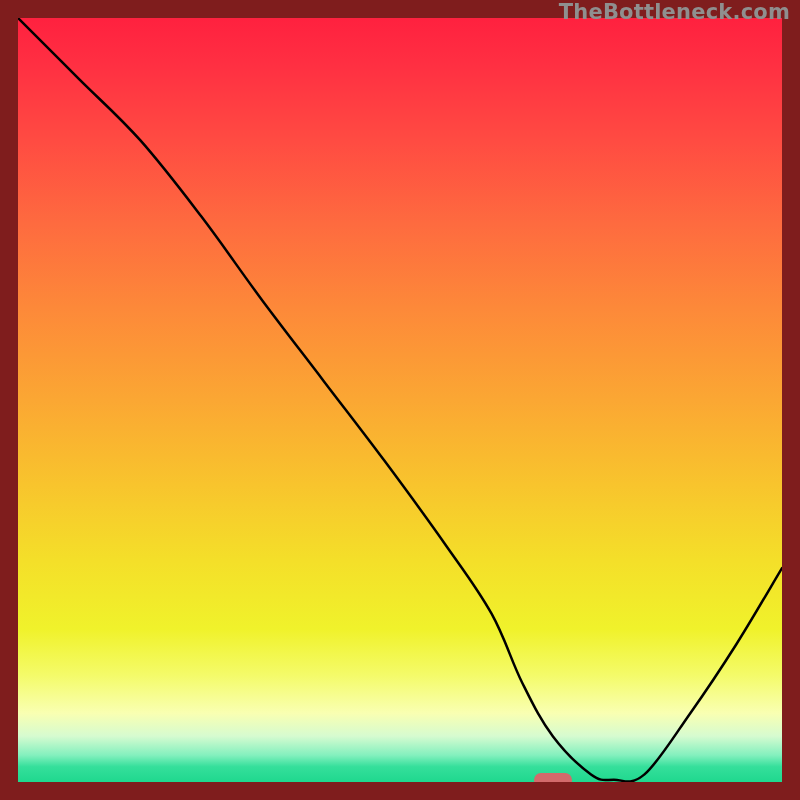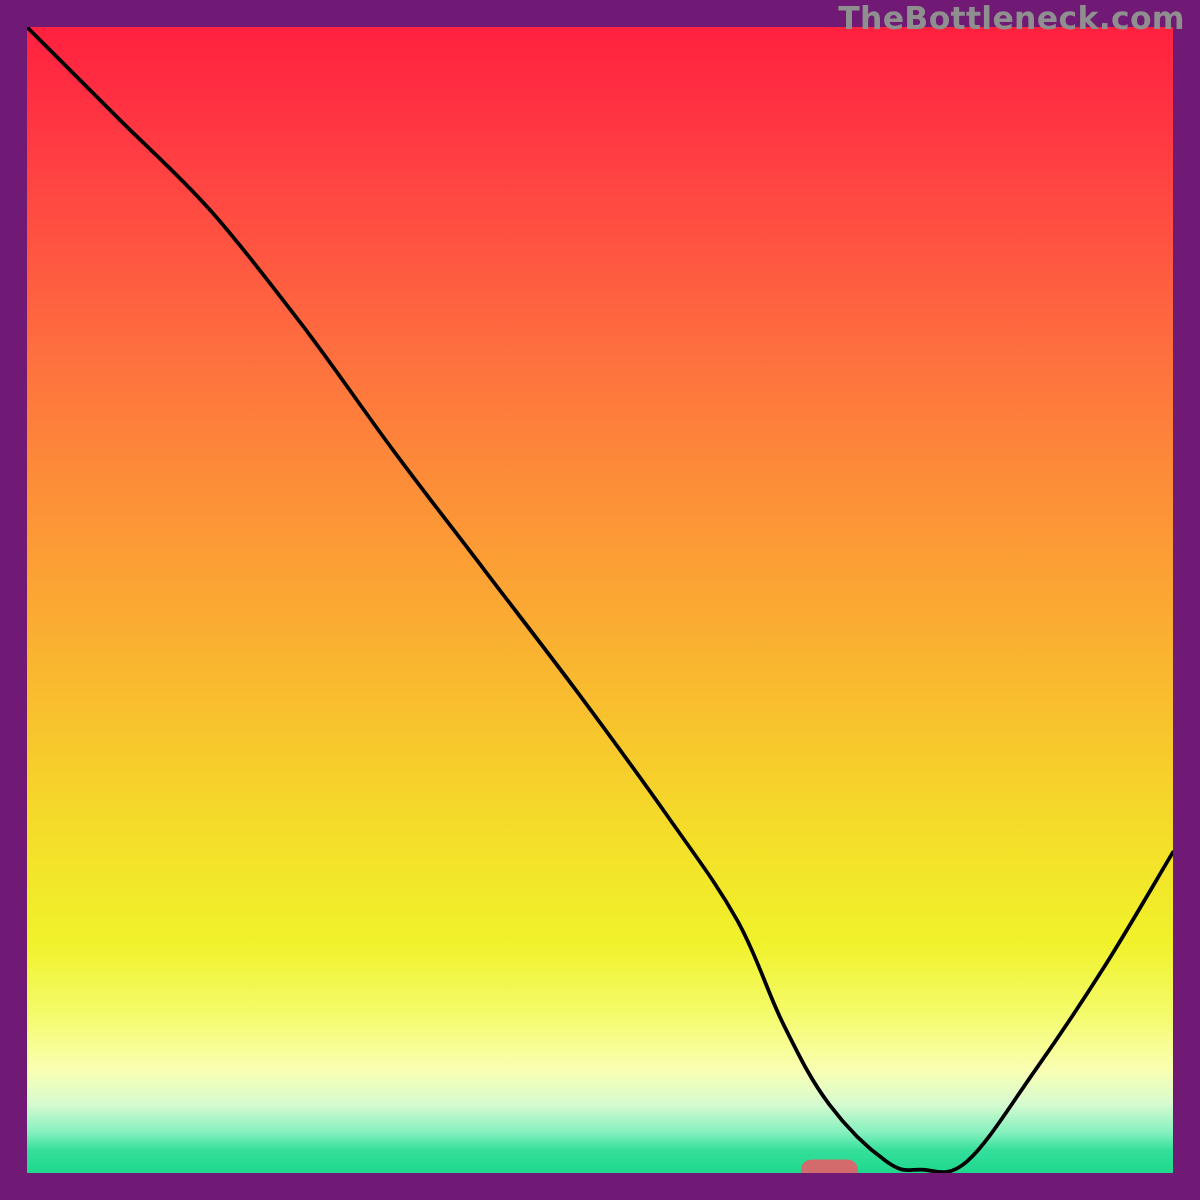--- a/index.html
+++ b/index.html
@@ -7,21 +7,21 @@
     padding: 0;
     width: 800px;
     height: 800px;
     background: #000;
     overflow: hidden;
   }
   .frame {
     position: relative;
     width: 800px;
     height: 800px;
-    background: #701a75;
+    background: #7f1d1d;
   }
   .plot-area {
     position: absolute;
     left: 18px;
     top: 18px;
     width: 764px;
     height: 764px;
     overflow: hidden;
   }
   .gradient-bg {

